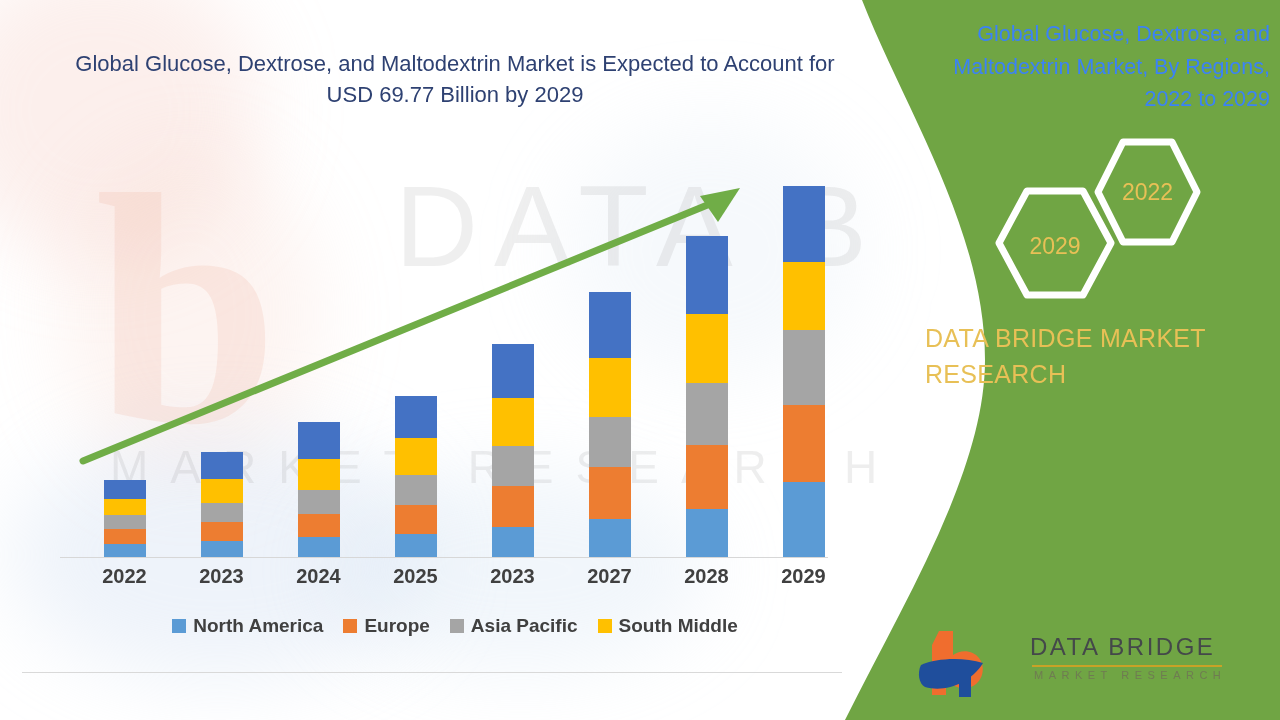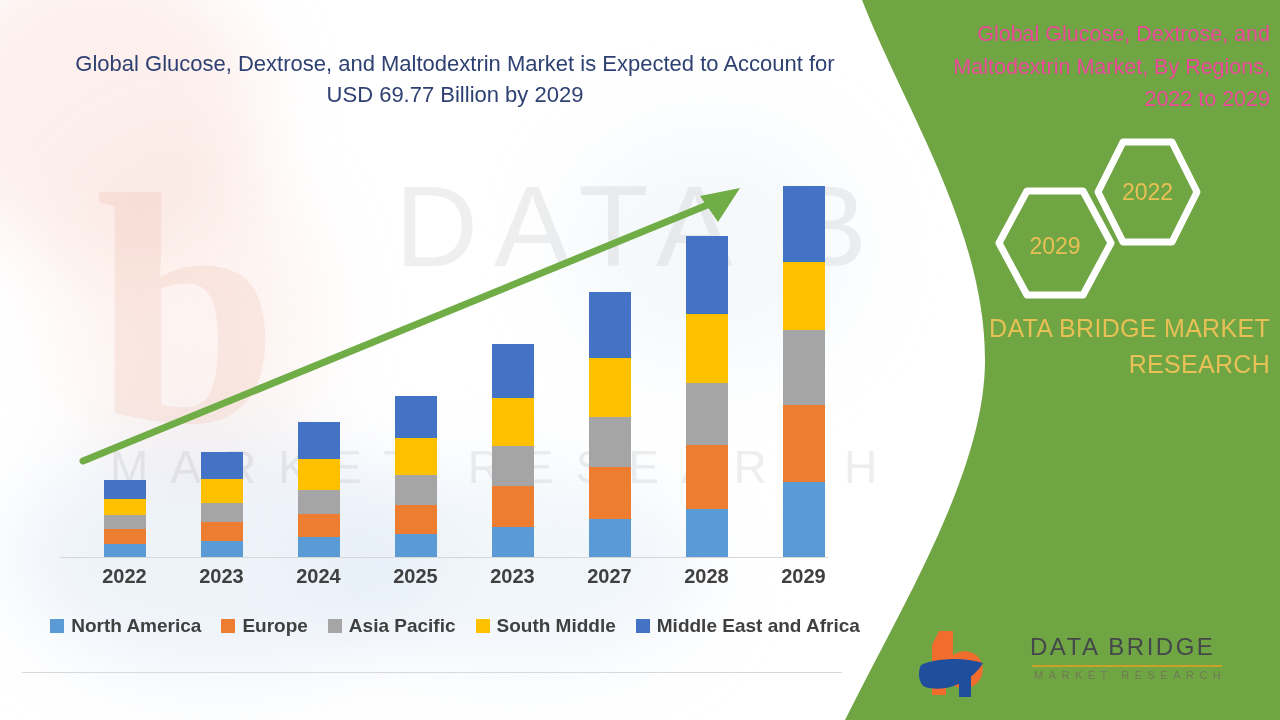--- a/index.html
+++ b/index.html
@@ -87,31 +87,31 @@
     font-family:"Liberation Serif", serif;
     font-size:12.5px; color:#1a1a1a; white-space:nowrap;
   }
 
   
   .green-panel { position:absolute; left:0; top:0; width:1280px; height:720px; pointer-events:none; }
   .panel-content { position:absolute; left:905px; top:0; width:375px; height:720px; }
   .panel-title {
     position:absolute; left:20px; top:18px; width:345px;
     text-align:right;
-    font-size:21.5px; line-height:1.52; color:#ec4899; font-weight:400;
+    font-size:21.5px; line-height:1.52; color:#3b82f6; font-weight:400;
   }
   .hex-wrap { position:absolute; left:0; top:135px; width:375px; height:150px; }
   .hex { position:absolute; }
   .hex-label {
     position:absolute; width:100%; text-align:center;
     font-size:23px; color:#E8C056; font-weight:400;
   }
   .brand-text {
-    position:absolute; left:20px; top:311px; width:345px;
-    text-align:right;
+    position:absolute; left:20px; top:321px; width:345px;
+    text-align:left;
     font-size:25px; line-height:1.42; color:#E8C056; font-weight:400;
     letter-spacing:0.3px;
   }
   .logo-wrap { position:absolute; left:10px; top:625px; width:360px; height:80px; }
   .logo-title {
     position:absolute; left:115px; top:8px;
     font-size:24px; letter-spacing:2.5px; color:#44484a; font-weight:400;
     white-space:nowrap;
   }
   .logo-rule { position:absolute; left:117px; top:40px; width:190px; height:2px; background:#C9A227; }
@@ -244,24 +244,20 @@
         <span class="legend-label">Europe</span>
       </div>
       <div class="legend-item">
         <span class="legend-swatch" style="background: rgb(165, 165, 165);"></span>
         <span class="legend-label">Asia Pacific</span>
       </div>
       <div class="legend-item">
         <span class="legend-swatch" style="background: rgb(255, 192, 0);"></span>
         <span class="legend-label">South Middle</span>
       </div>
-      <div class="legend-item">
-        <span class="legend-swatch" style="background: rgb(68, 114, 196);"></span>
-        <span class="legend-label">Middle East and Africa</span>
-      </div>
     </div>
 
   <div class="footer-line"></div>
 
   <svg class="green-panel" viewBox="0 0 1280 720" preserveAspectRatio="none">
     <path d="M 862 0 L 1280 0 L 1280 720 L 845 720 C 905 600 985 470 985 360 C 985 230 905 110 862 0 Z" fill="#70A544"></path>
   </svg>
 
   <div class="panel-content">
     <div class="panel-title">Global Glucose, Dextrose, and Maltodextrin Market, By Regions, 2022 to 2029</div>

